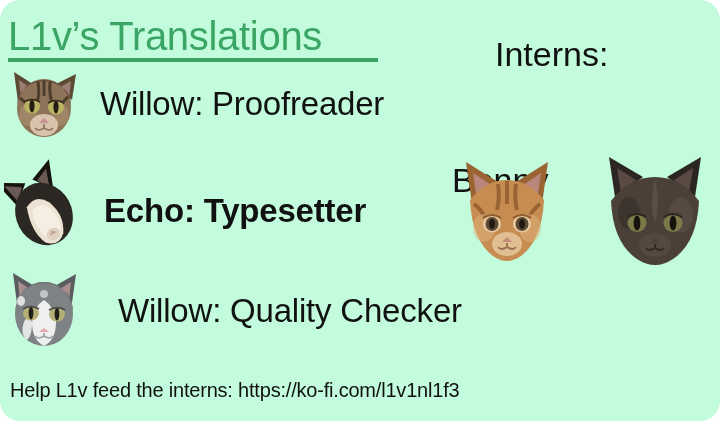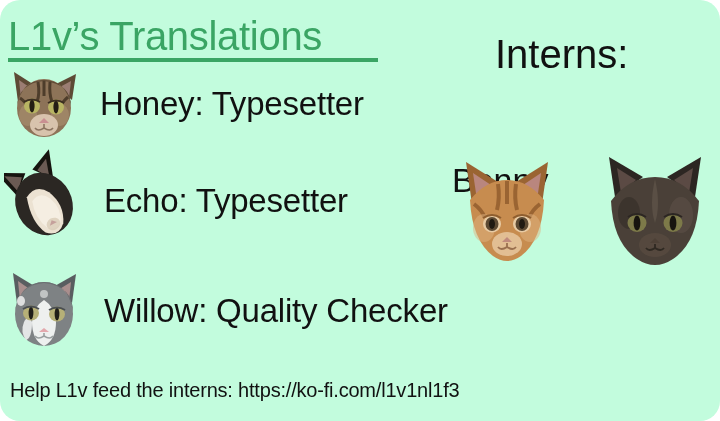--- a/index.html
+++ b/index.html
@@ -43,35 +43,35 @@
     align-items: center;
   }
   .staff-label {
     font-size: 33px;
     line-height: 36px;
     color: #111111;
     white-space: nowrap;
     letter-spacing: -0.2px;
   }
   #row-honey  { left: 4px;  top: 68px;  }
-  #row-echo   { left: 4px;  top: 148px; }
+  #row-echo   { left: 4px;  top: 158px; font-weight: bold; }
   #row-willow { left: 2px;  top: 270px; }
 
   #row-honey .staff-label  { margin-left: 16px; }
   #row-echo .staff-label   { margin-left: 18px; }
-  #row-willow .staff-label { margin-left: 18px; }
+  #row-willow .staff-label { margin-left: 32px; }
 
   .cat-portrait { display: block; }
 
   
   #interns-heading {
     position: absolute;
     left: 495px;
     top: 35px;
-    font-size: 40px;
+    font-size: 34px;
     line-height: 38px;
     color: #111111;
     white-space: nowrap;
   }
   .intern-name {
     position: absolute;
     font-size: 34px;
     line-height: 38px;
     color: #111111;
     white-space: nowrap;
@@ -130,21 +130,21 @@
         <ellipse cx="28" cy="38" rx="2.6" ry="6.5" fill="#241d14"></ellipse>
         <ellipse cx="52" cy="39" rx="2.6" ry="6.5" fill="#241d14"></ellipse>
         <path d="M20 34 Q28 29 36 34" stroke="#3a2e20" stroke-width="2" fill="none"></path>
         <path d="M44 35 Q52 30 60 35" stroke="#3a2e20" stroke-width="2" fill="none"></path>
 
         <ellipse cx="40" cy="57" rx="14" ry="11" fill="#d8c3ad"></ellipse>
         <path d="M40 50 L35 55 L45 55 Z" fill="#c98f92"></path>
         <path d="M40 56 L40 60 M40 60 Q34 64 31 60 M40 60 Q46 64 49 60" stroke="#8c7460" stroke-width="1.6" fill="none"></path>
       </svg>
     </span>
-    <span class="staff-label">Honey: Typesetter</span>
+    <span class="staff-label">Willow: Proofreader</span>
   </div>
 
   <div class="staff-row" id="row-echo">
     <span>
       <svg class="cat-portrait" width="82" height="105" viewBox="0 0 82 105" aria-hidden="true">
         <g transform="rotate(-28 41 60)">
 
           <path d="M22 36 L14 6 L40 20 Z" fill="#16140f"></path>
           <path d="M25 33 L20 13 L35 22 Z" fill="#6b5a53"></path>
           <path d="M62 38 L72 10 L48 20 Z" fill="#16140f"></path>

